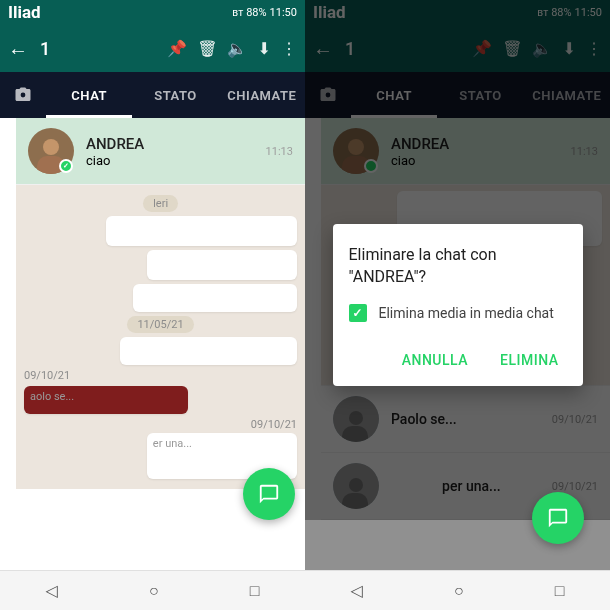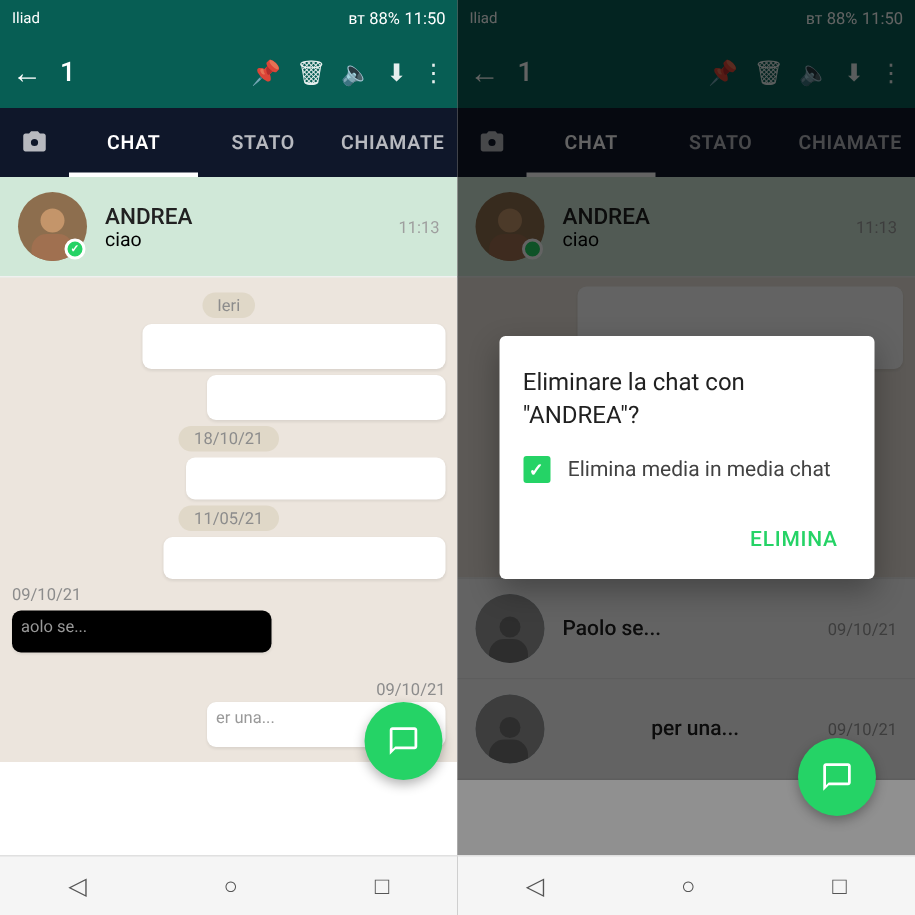--- a/index.html
+++ b/index.html
@@ -26,22 +26,22 @@
       background: #075e54;
       display: flex;
       align-items: center;
       justify-content: space-between;
       padding: 0 8px;
       font-size: 11px;
       color: white;
     }
 
     .status-bar-left {
-      font-weight: normal;
-      font-size: 10px;
+      font-weight: bold;
+      font-size: 17px;
     }
 
     .status-bar-right {
       display: flex;
       align-items: center;
       gap: 3px;
       font-size: 11px;
     }
 
     .toolbar {
@@ -251,20 +251,21 @@
       cursor: pointer;
       padding: 6px 8px;
       text-transform: uppercase;
       letter-spacing: 0.5px;
     }
 
     .list-section {
       flex: 1;
       overflow: hidden;
       background: white;
+      padding-left: 16px;
     }
 
     .list-row {
       display: flex;
       align-items: center;
       padding: 10px 12px;
       border-bottom: 1px solid #f0f0f0;
       background: white;
     }
 
@@ -415,41 +416,38 @@
     </div>
 
     <div style="background:#ece5dd; flex:1; padding: 6px 8px; min-height:20px;">
       <div style="display:flex; justify-content:center; margin:4px 0;">
         <span style="background:#e0d8c8; border-radius:10px; padding:2px 10px; font-size:11px; color:#8c8c8c;">Ieri</span>
       </div>
 
       <div style="background:white; border-radius:6px; height:30px; width:70%; margin-left:auto; margin-bottom:4px; box-shadow:0 1px 2px rgba(0,0,0,0.08);"></div>
       <div style="background:white; border-radius:6px; height:30px; width:55%; margin-left:auto; margin-bottom:4px; box-shadow:0 1px 2px rgba(0,0,0,0.08);"></div>
 
-      <div style="display:flex; justify-content:center; margin:4px 0;">
-        <span style="background:#e0d8c8; border-radius:10px; padding:2px 10px; font-size:11px; color:#8c8c8c;">18/10/21</span>
-      </div>
       <div style="background:white; border-radius:6px; height:28px; width:60%; margin-left:auto; margin-bottom:4px; box-shadow:0 1px 2px rgba(0,0,0,0.08);"></div>
 
       <div style="display:flex; justify-content:center; margin:4px 0;">
         <span style="background:#e0d8c8; border-radius:10px; padding:2px 10px; font-size:11px; color:#8c8c8c;">11/05/21</span>
       </div>
       <div style="background:white; border-radius:6px; height:28px; width:65%; margin-left:auto; margin-bottom:4px; box-shadow:0 1px 2px rgba(0,0,0,0.08);"></div>
 
       <div style="display:flex; justify-content:space-between; align-items:center; margin:4px 0;">
         <span style="font-size:11px; color:#8c8c8c;">09/10/21</span>
       </div>
-      <div style="background:#000000; border-radius:6px; height:28px; width:60%; margin-bottom:18px; box-shadow:0 1px 2px rgba(0,0,0,0.08);">
+      <div style="background:#7f1d1d; border-radius:6px; height:28px; width:60%; margin-bottom:4px; box-shadow:0 1px 2px rgba(0,0,0,0.08);">
         <span style="font-size:11px; color:#999; padding:4px 6px; display:block; overflow:hidden;">aolo se...</span>
       </div>
 
       <div style="display:flex; justify-content:flex-end; margin:2px 0;">
         <span style="font-size:11px; color:#8c8c8c;">09/10/21</span>
       </div>
-      <div style="background:white; border-radius:6px; height:30px; width:55%; margin-left:auto; margin-bottom:4px; box-shadow:0 1px 2px rgba(0,0,0,0.08);">
+      <div style="background:white; border-radius:6px; height:46px; width:55%; margin-left:auto; margin-bottom:4px; box-shadow:0 1px 2px rgba(0,0,0,0.08);">
         <span style="font-size:11px; color:#999; padding:4px 6px; display:block; overflow:hidden;">er una...</span>
       </div>
     </div>
   </div>
 
   <div style="position:relative; height:0;">
     <div class="fab" style="bottom:50px; right:10px; position:absolute; z-index:5;">
       <svg width="22" height="22" viewBox="0 0 24 24" fill="white">
           <path d="M20 2H4c-1.1 0-2 .9-2 2v18l4-4h14c1.1 0 2-.9 2-2V4c0-1.1-.9-2-2-2zm0 14H6l-2 2V4h16v12z"></path>
         </svg>
@@ -568,20 +566,21 @@
   </div>
 
   <div class="overlay-bg">
     <div class="dialog">
       <div class="dialog-title">Eliminare la chat con "ANDREA"?</div>
       <div class="dialog-option">
         <div class="checkbox"></div>
         <span class="option-label">Elimina media in media chat</span>
       </div>
       <div class="dialog-actions">
+        <span class="dialog-btn">ANNULLA</span>
         <span class="dialog-btn">ELIMINA</span>
       </div>
     </div>
   </div>
 
   <div style="position:absolute; bottom:50px; right:10px; z-index:20;">
     <div class="fab">
       <svg width="22" height="22" viewBox="0 0 24 24" fill="white">
           <path d="M20 2H4c-1.1 0-2 .9-2 2v18l4-4h14c1.1 0 2-.9 2-2V4c0-1.1-.9-2-2-2zm0 14H6l-2 2V4h16v12z"></path>
         </svg>

